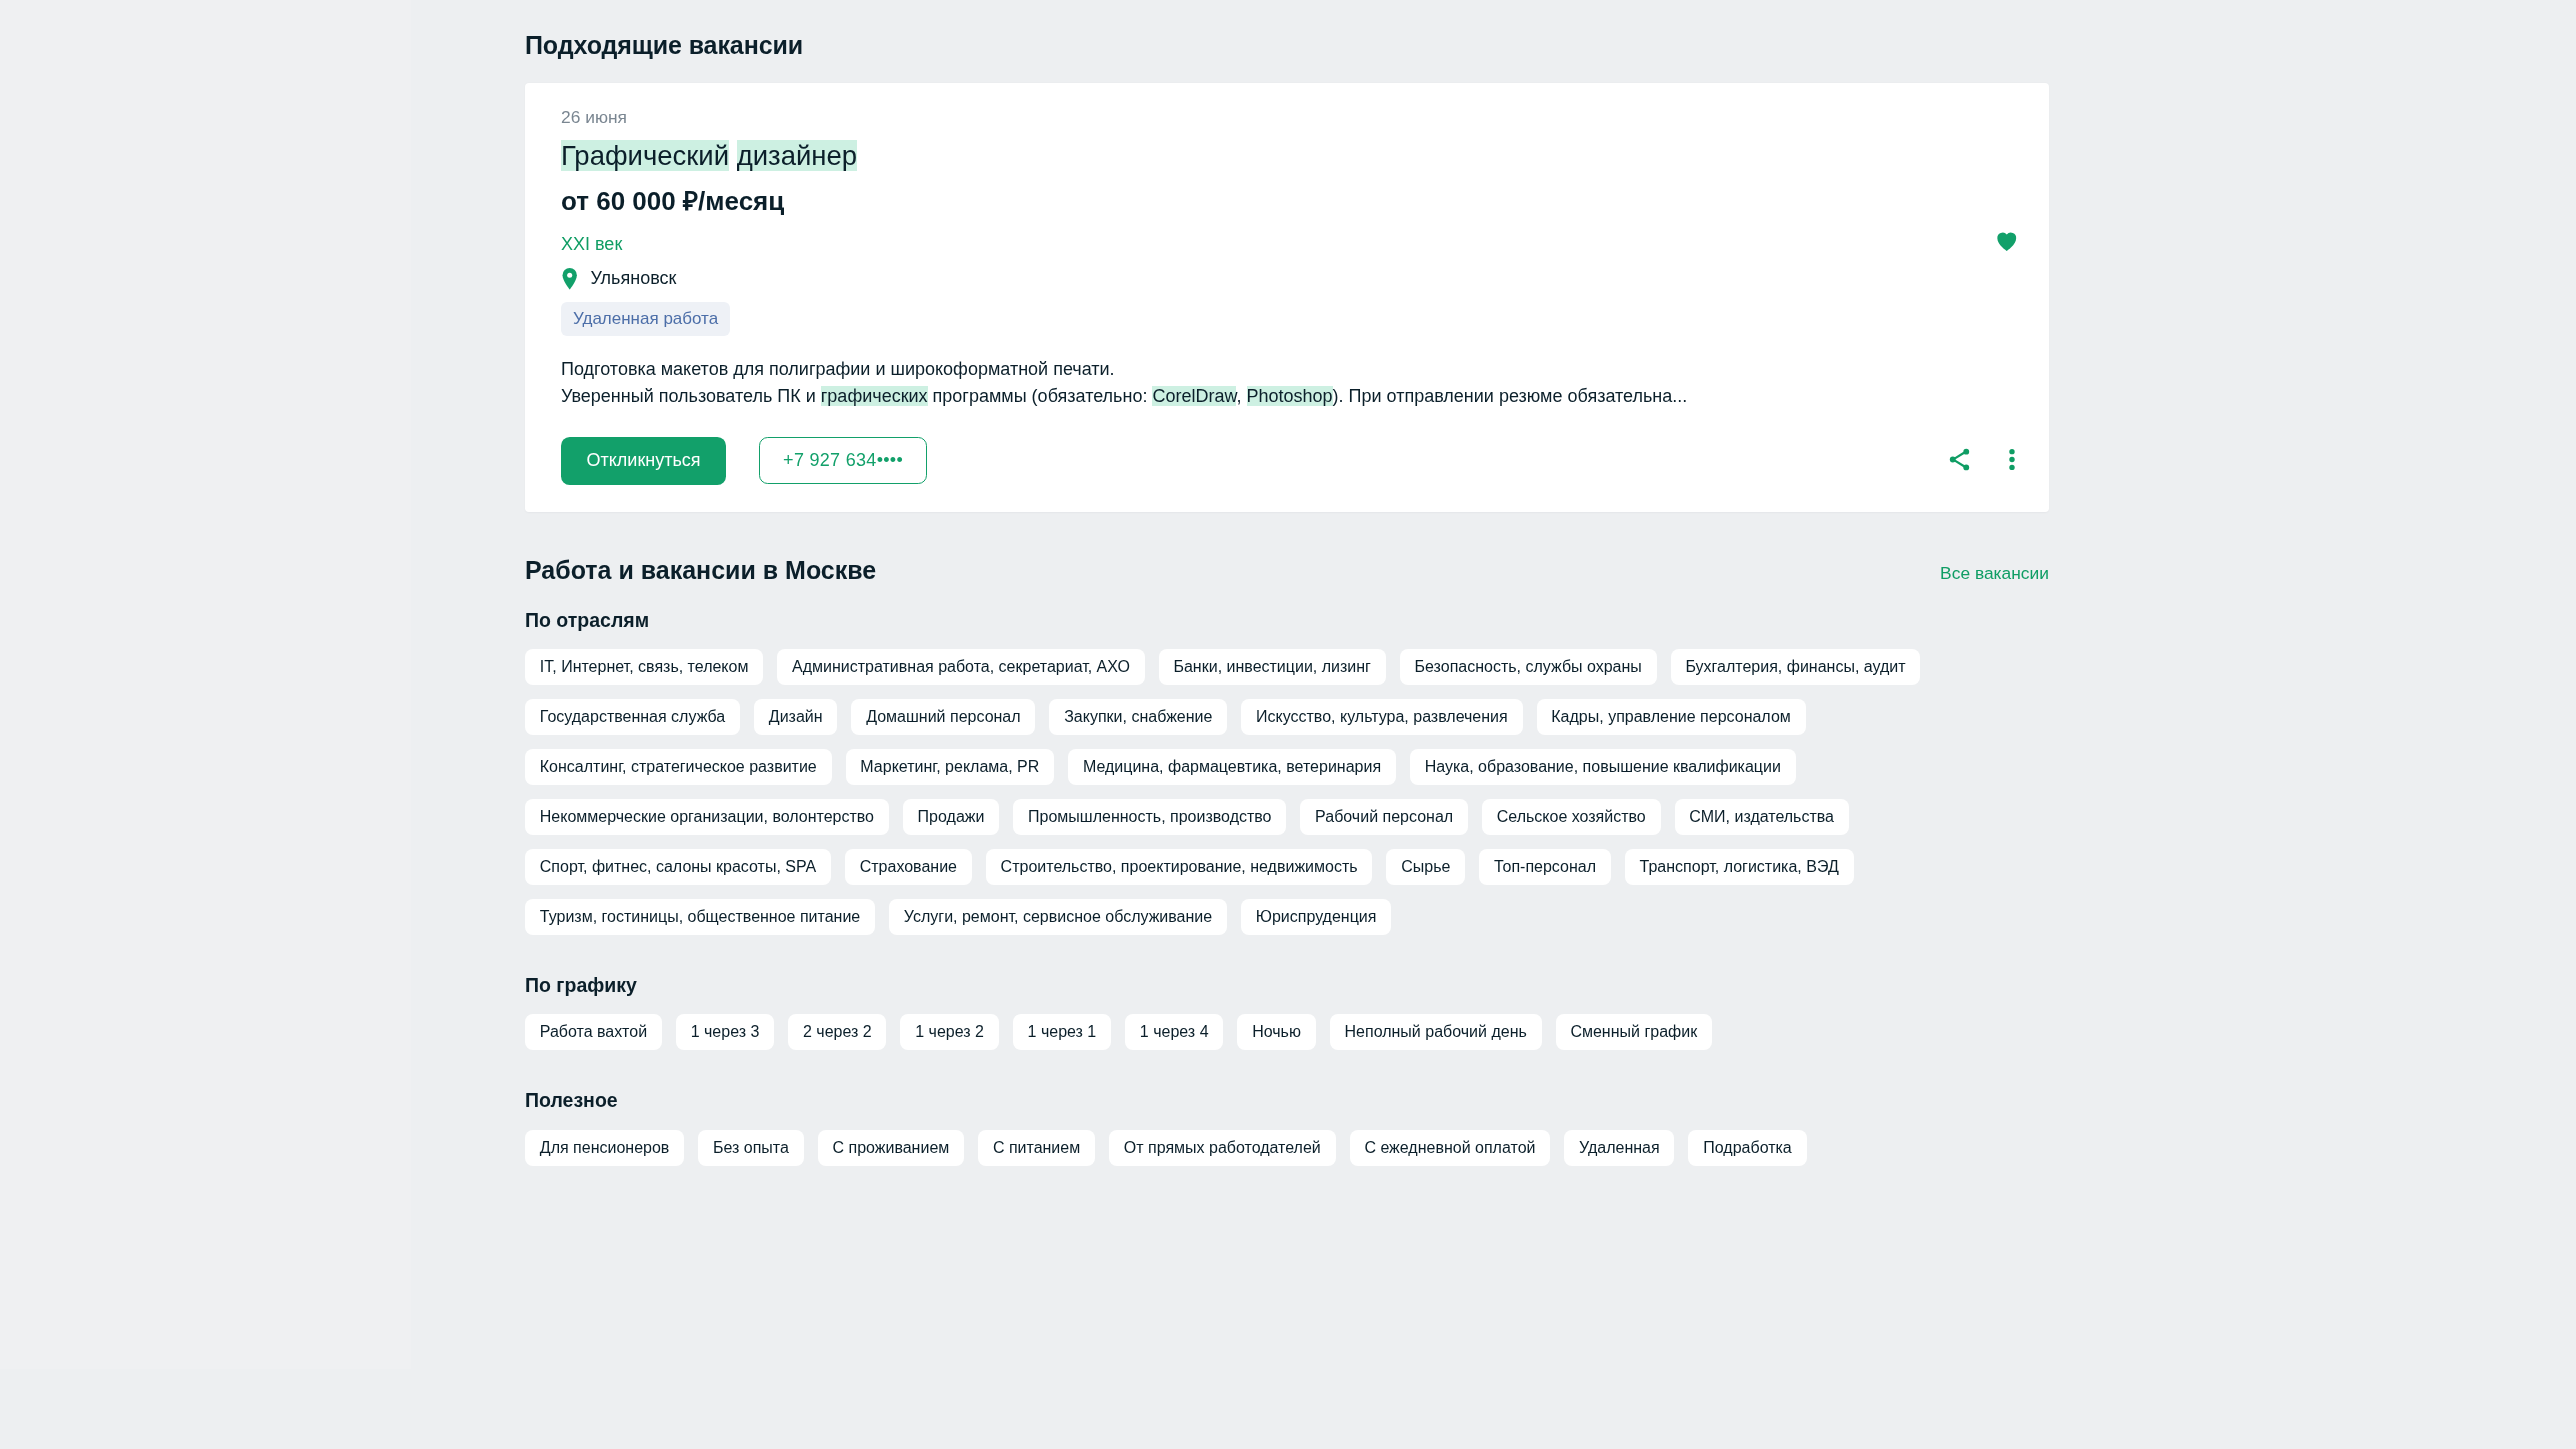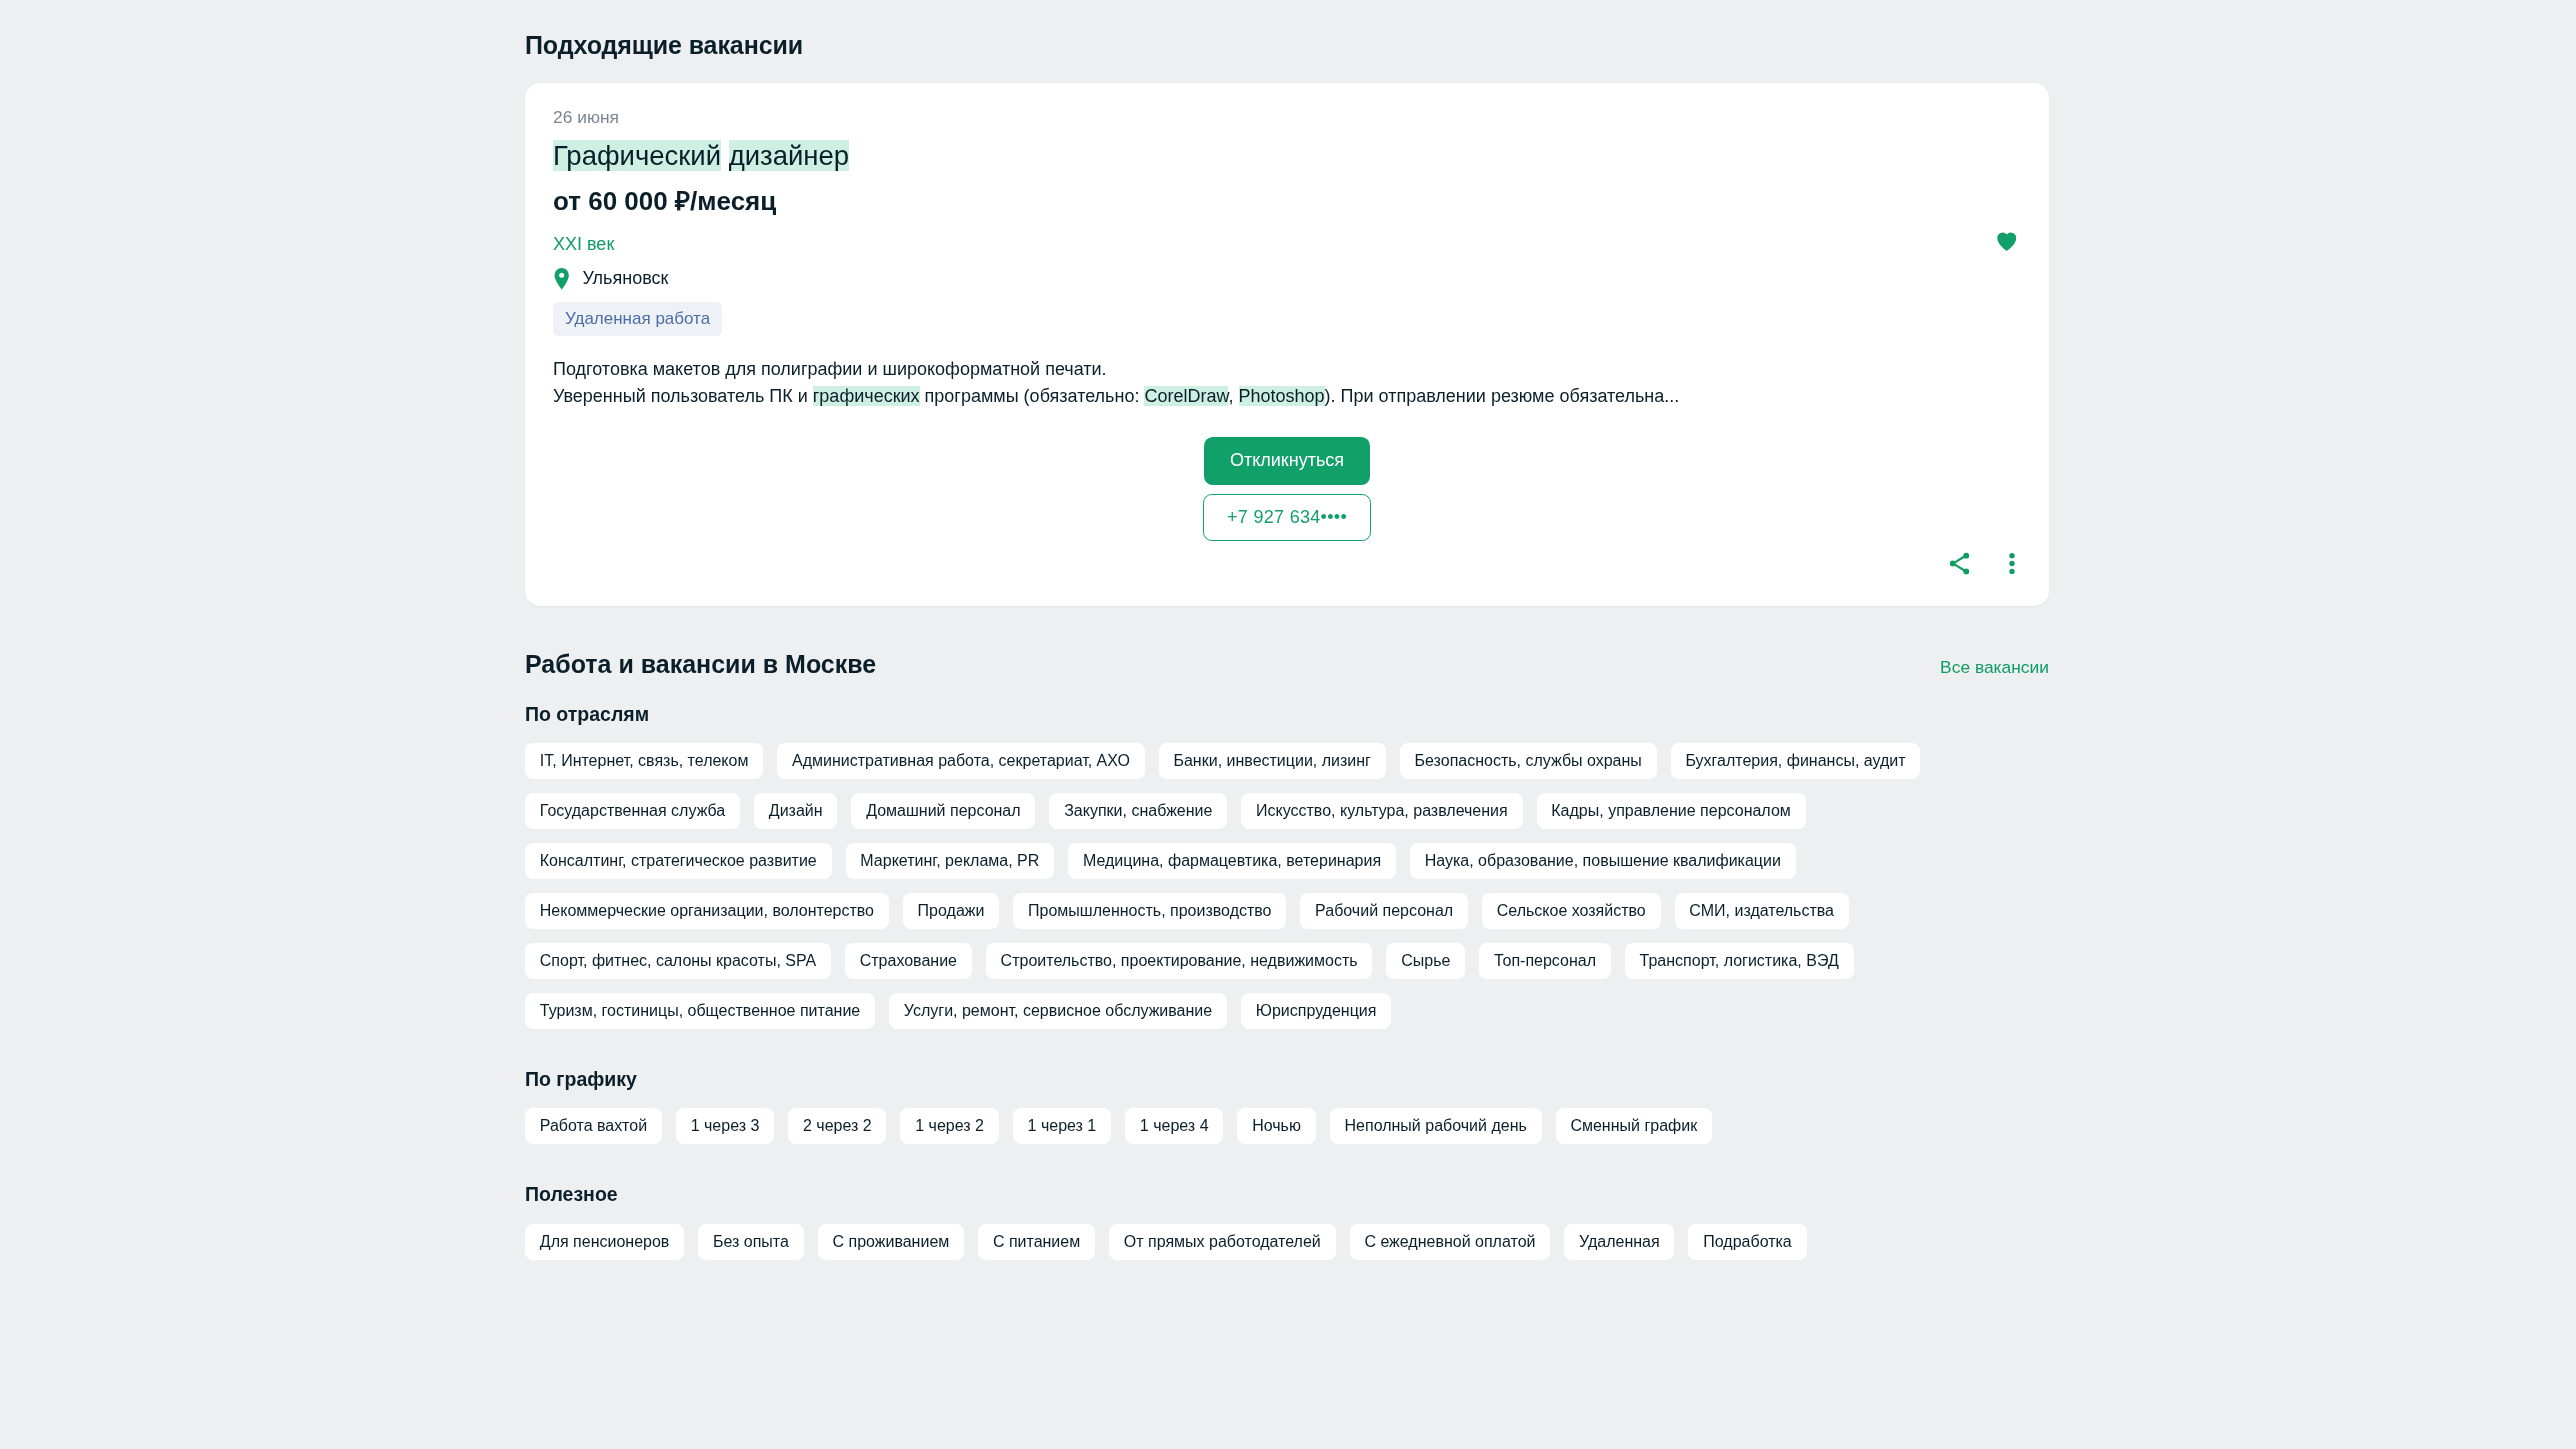--- a/index.html
+++ b/index.html
@@ -37,22 +37,22 @@
     color: #0b1f2a;
     letter-spacing: -0.1px;
     padding-top: 31px;
     padding-bottom: 23px;
   }
 
   
   .vacancy-card {
     position: relative;
     background: #ffffff;
-    border-radius: 15px;
-    padding: 24px 28px 27px 28px;
+    border-radius: 4px;
+    padding: 24px 28px 27px 36px;
     box-shadow: 0 0.7px 2px rgba(16,24,40,0.04);
   }
   .v-date {
     font-size: 17.4px;
     color: #7a8691;
     margin-bottom: 12px;
   }
   .v-title {
     font-size: 27.5px;
     font-weight: normal;
@@ -97,22 +97,21 @@
   .v-desc {
     font-size: 18px;
     color: #0b1f2a;
     line-height: 1.55;
     margin-bottom: 25.5px;
   }
   .v-desc .hl { background: #cdf0e2; }
   .v-actions {
     display: flex;
     align-items: center;
-    gap: 9px;
-    flex-direction: column;
+    gap: 33px;
   }
   .btn-apply {
     background: #12a06a;
     color: #ffffff;
     font-size: 18px;
     border: none;
     border-radius: 8.7px;
     padding: 13.4px 25.5px;
     cursor: pointer;
     font-family: inherit;

